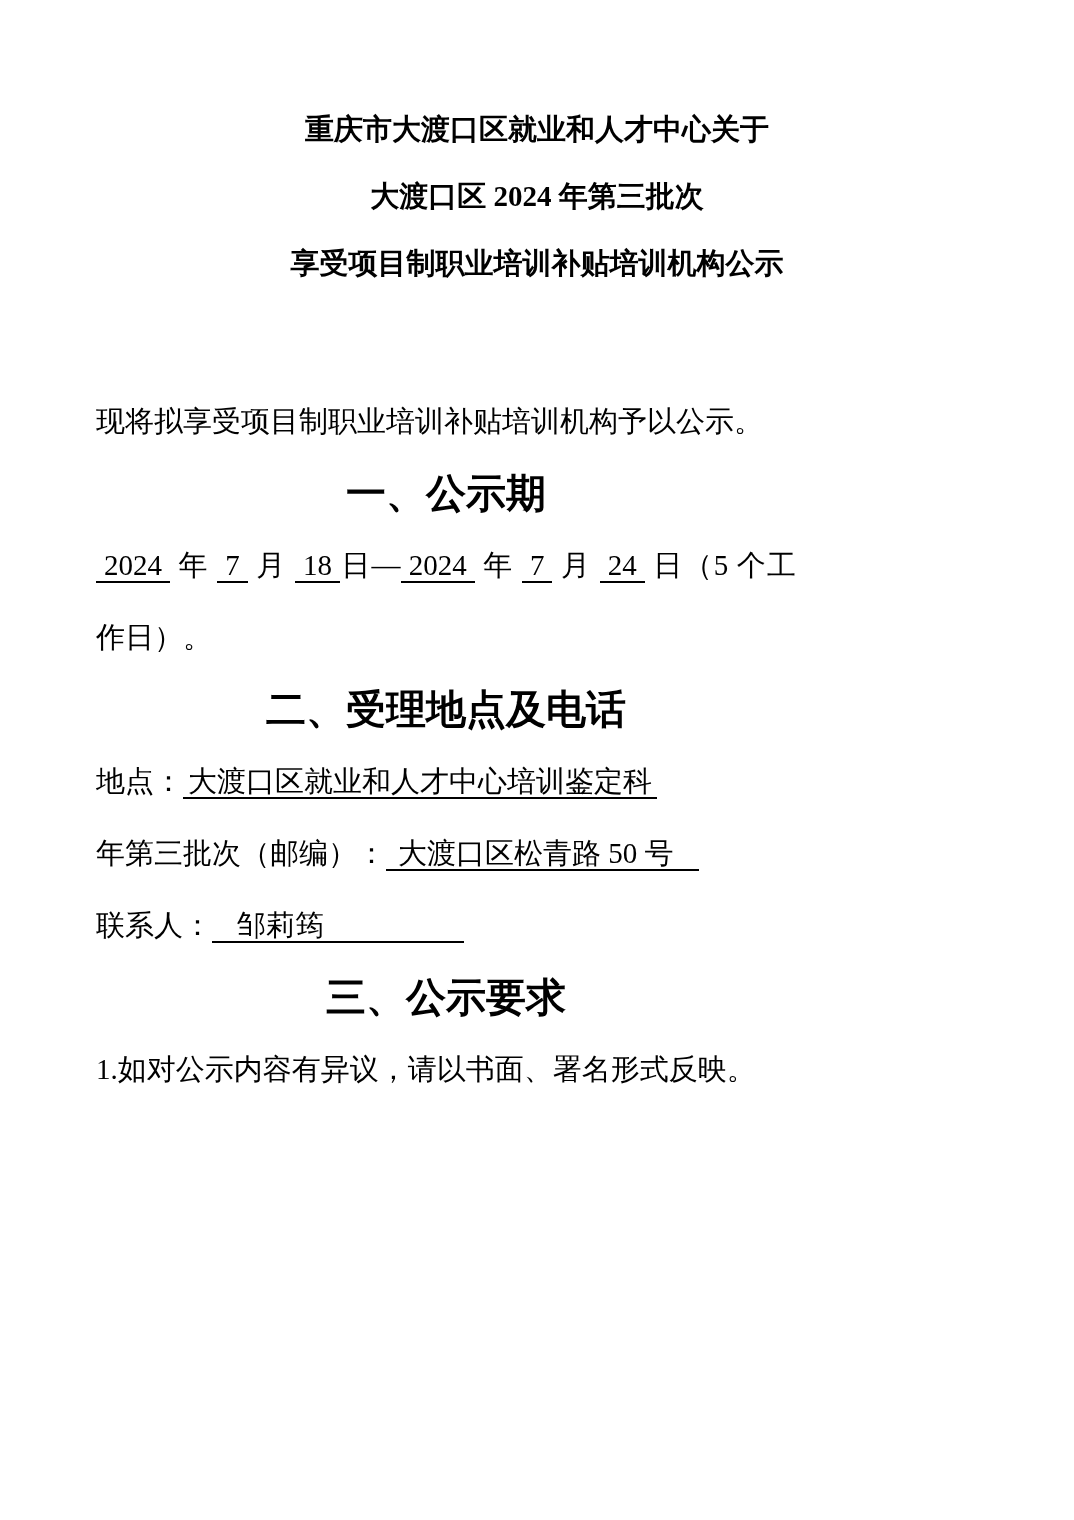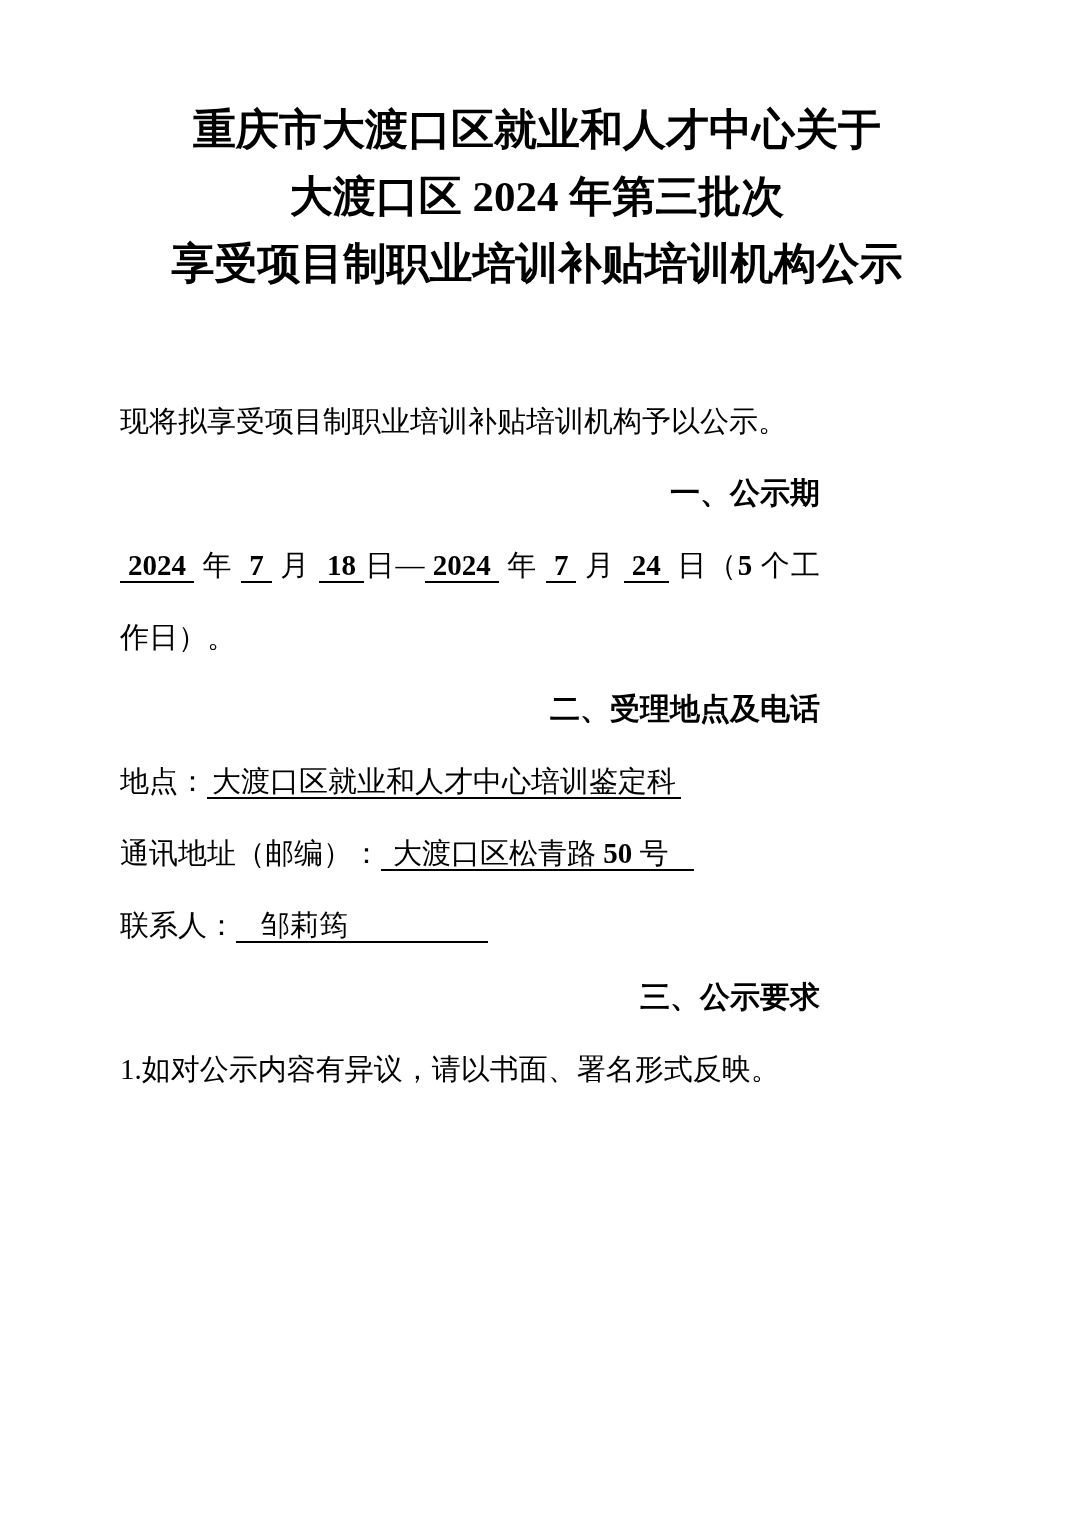--- a/index.html
+++ b/index.html
@@ -12,49 +12,49 @@
     width: 1074px;
     height: 1520px;
     background: #ffffff;
     color: #000000;
     overflow: hidden;
     font-family: "Liberation Serif", "DejaVu Serif", serif;
   }
   .doc-title {
     margin-top: 96px;
     text-align: center;
-    font-size: 43px;
+    font-size: 29px;
     line-height: 67px;
     font-weight: bold;
     font-family: "Liberation Serif", "DejaVu Serif", serif;
   }
   .content {
     margin-top: 88px;
-    padding-left: 120px;
+    padding-left: 96px;
     width: 700px;
     font-size: 29px;
     line-height: 72px;
     text-align: justify;
   }
   .content p, .content h2 {
     margin: 0;
     padding: 0;
   }
   .sec-heading {
     font-family: "Liberation Sans", "DejaVu Sans", sans-serif;
-    font-size: 30px;
+    font-size: 40px;
     line-height: 72px;
     font-weight: bold;
-    text-align: right;
+    text-align: center;
   }
   .u {
     border-bottom: 2px solid #000000;
   }
   .num {
-    font-weight: bold;
+    font-weight: normal;
   }
   .u.num {
     padding: 0 8px;
   }
   .field-location {
     padding: 0 5px;
   }
   .field-address {
     padding: 0 25px 0 12px;
   }
@@ -83,21 +83,21 @@
     <p class="body-text">现将拟享受项目制职业培训补贴培训机构予以公示。</p>
 
     <h2 class="sec-heading">一、公示期</h2>
 
     <p class="body-text"><span class="u num nowrap">2024</span> <span>年</span> <span class="u num nowrap">7</span> <span>月</span> <span class="u num nowrap">18</span><span>日—</span><span class="u num nowrap">2024</span> <span>年</span> <span class="u num nowrap">7</span> <span>月</span> <span class="u num nowrap">24</span> <span>日（</span><span class="num">5</span> <span>个工作日）。</span></p>
 
     <h2 class="sec-heading">二、受理地点及电话</h2>
 
     <p class="body-text"><span>地点：</span><span class="u field-location">大渡口区就业和人才中心培训鉴定科</span></p>
 
-    <p class="body-text"><span>通讯地址（邮编）：</span><span class="u field-address nowrap"><span>大渡口区松青路</span> <span class="num">50</span> <span>号</span></span></p>
+    <p class="body-text"><span>年第三批次（邮编）：</span><span class="u field-address nowrap"><span>大渡口区松青路</span> <span class="num">50</span> <span>号</span></span></p>
 
 
     <p class="body-text"><span>联系人：</span><span class="u field-contact nowrap">邹莉筠</span></p>
 
     <h2 class="sec-heading">三、公示要求</h2>
 
     <p class="body-text">1.如对公示内容有异议，请以书面、署名形式反映。</p>
 
 
   </main>

